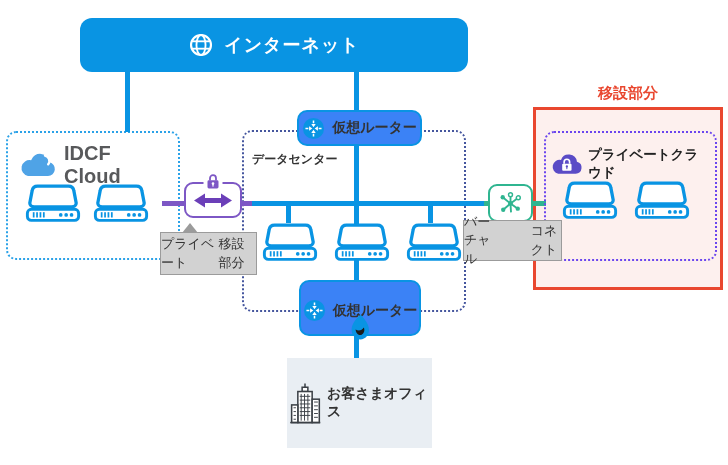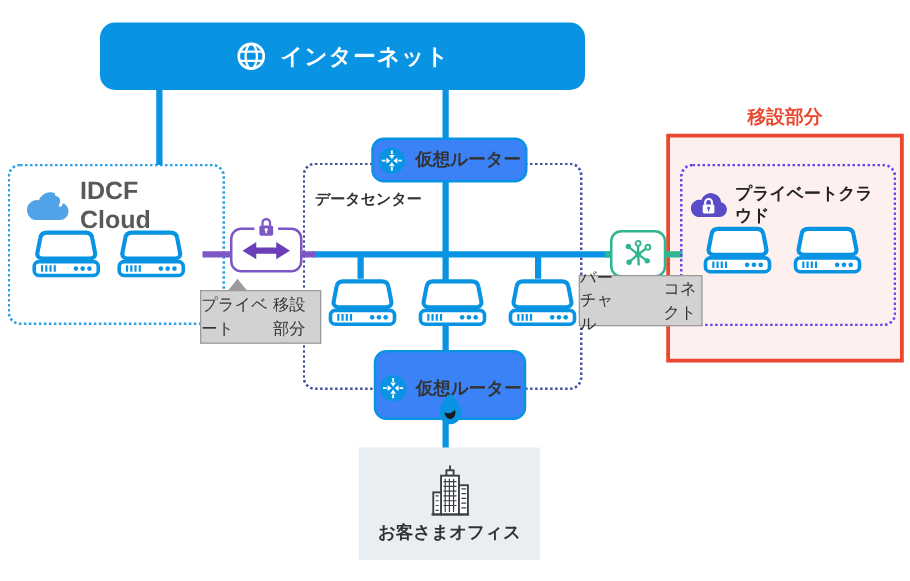--- a/index.html
+++ b/index.html
@@ -61,21 +61,21 @@
     gap:6px;font-size:20px;font-weight:700;color:var(--logo_gray);z-index:2;}
   .pc-header{left:550px;top:146px;width:158px;display:flex;align-items:center;justify-content:center;
     gap:5px;font-size:13.5px;font-weight:700;color:#222;z-index:2;}
   
   .servers{position:absolute;display:flex;gap:10px;z-index:2;}
   .servers.idcf{left:24px;top:182px;}
   .servers.dc{left:261px;top:221px;gap:14px;}
   .servers.pc{left:561px;top:179px;gap:14px;}
   
   .office{left:287px;top:358px;width:145px;height:90px;background:var(--office_fill);z-index:2;
-    display:flex;flex-direction:column;align-items:center;justify-content:center;gap:4px;
+    display:flex;flex-direction:row;align-items:center;justify-content:center;gap:4px;
     font-size:14px;font-weight:700;color:var(--text_dark);}
   svg{display:block;}
 </style>
 </head>
 <body>
 
 <div id="canvas">
 
   <div class="abs red-box"></div>
   <div class="abs idcf-box"></div>

